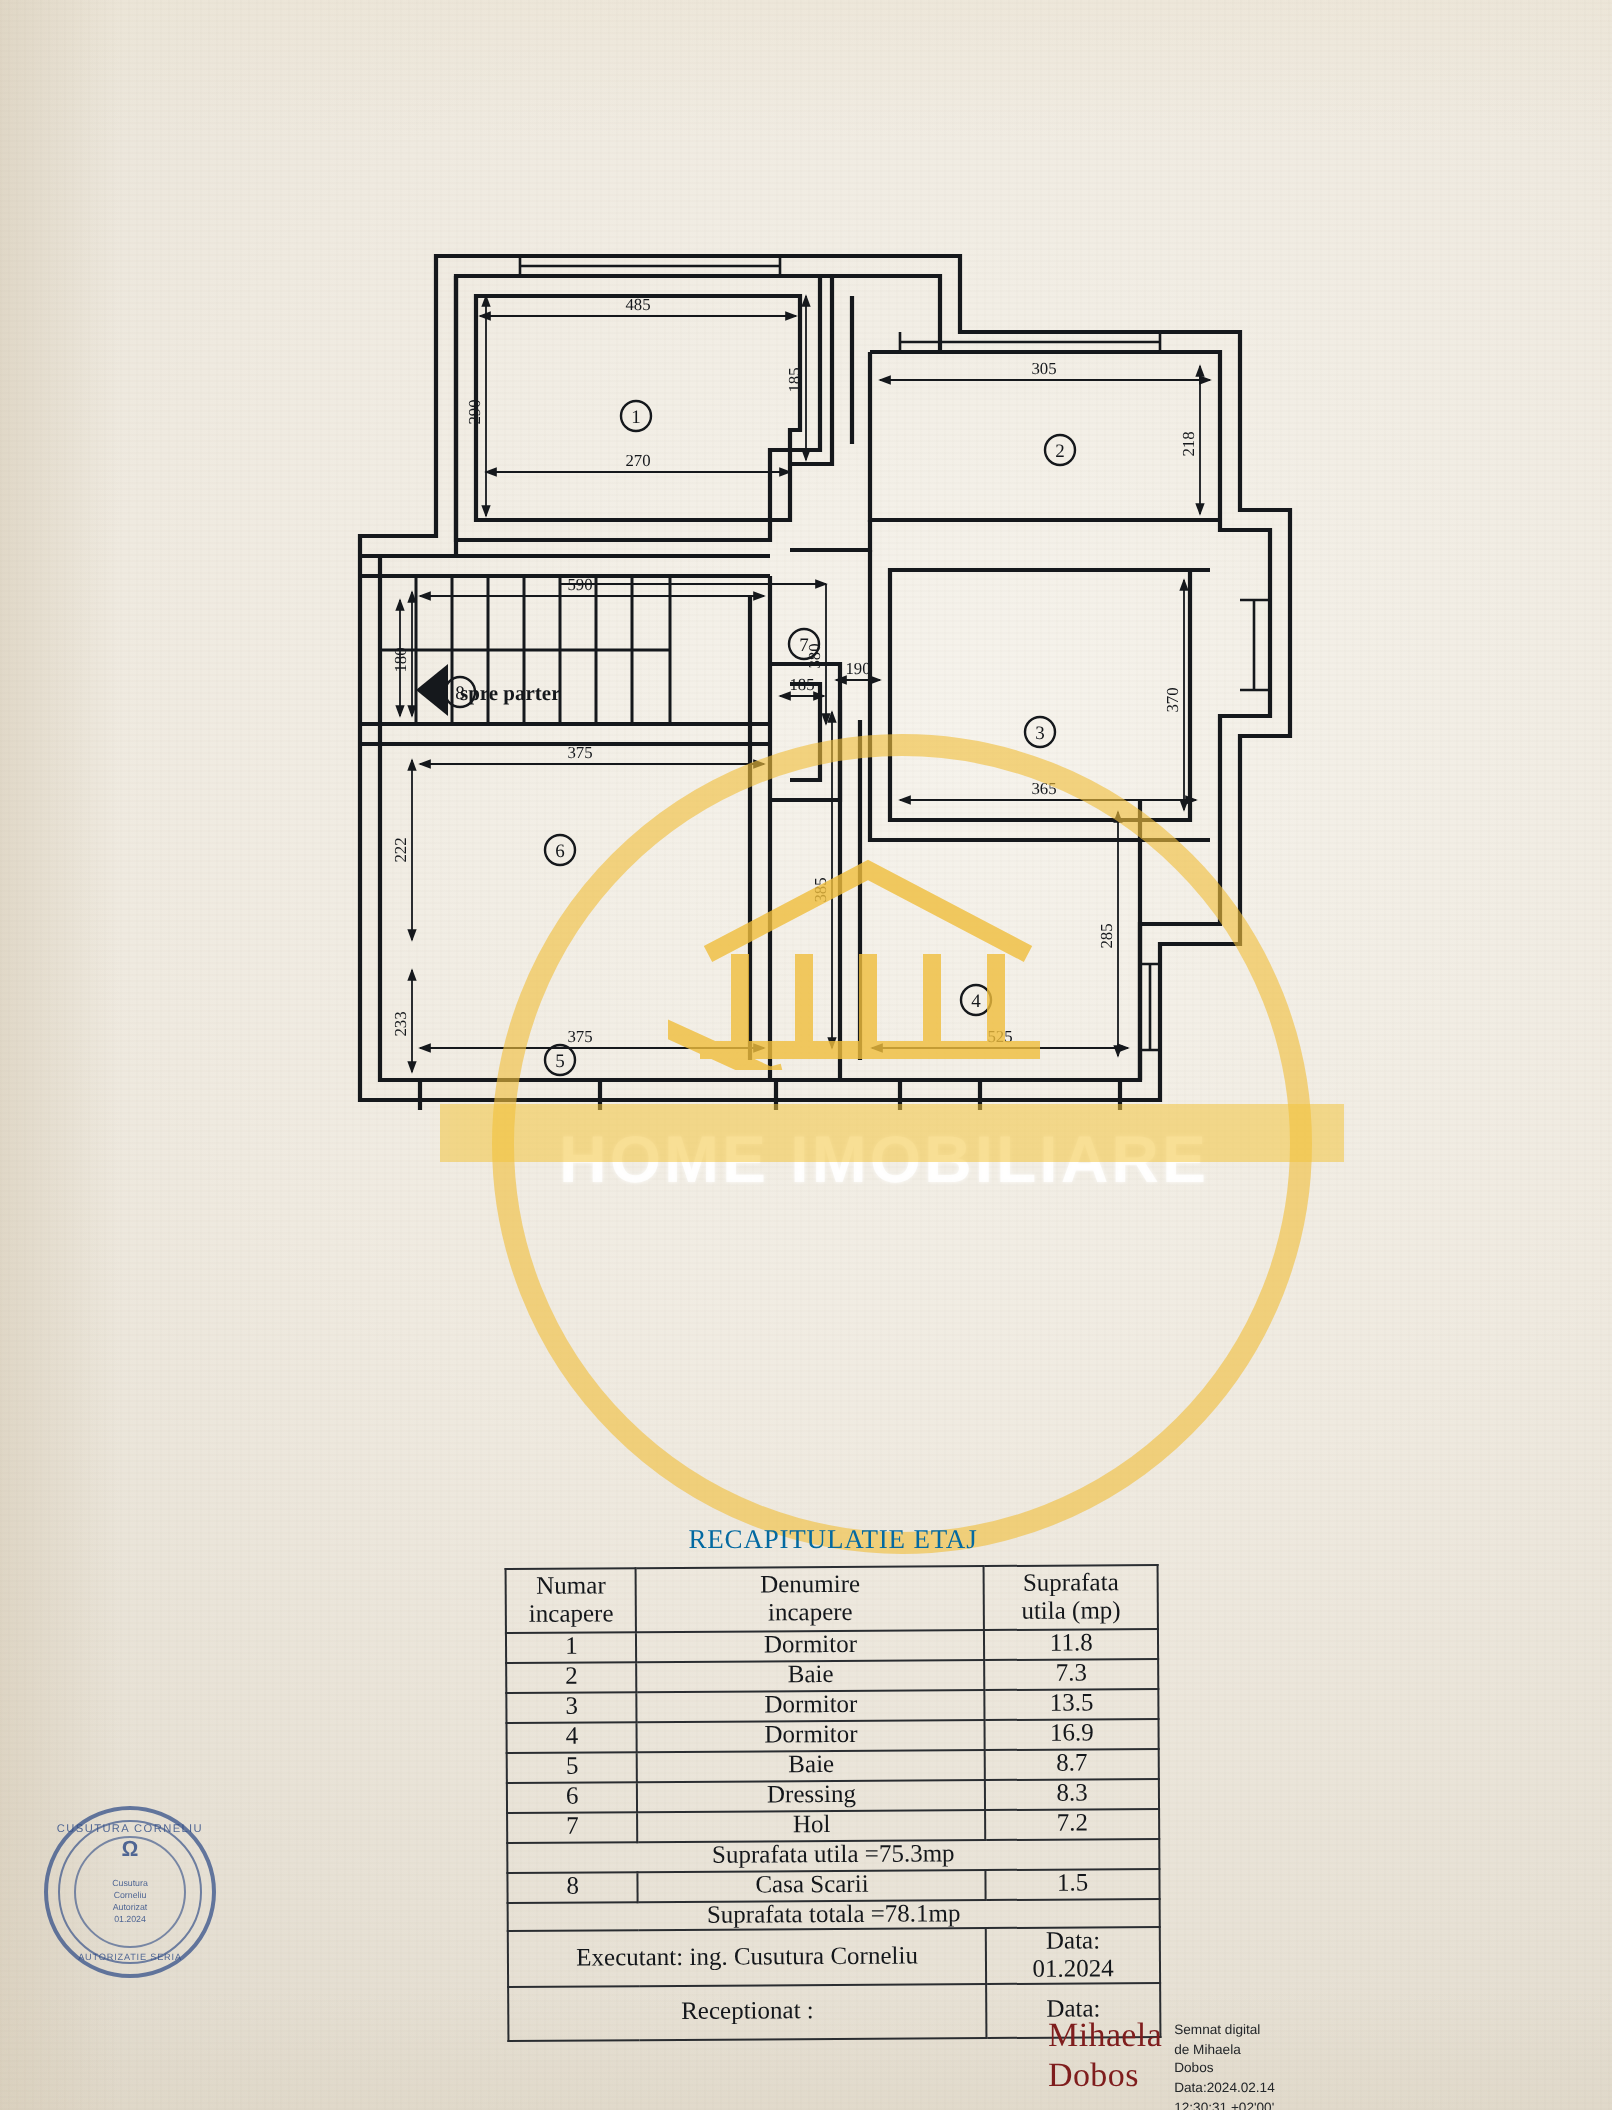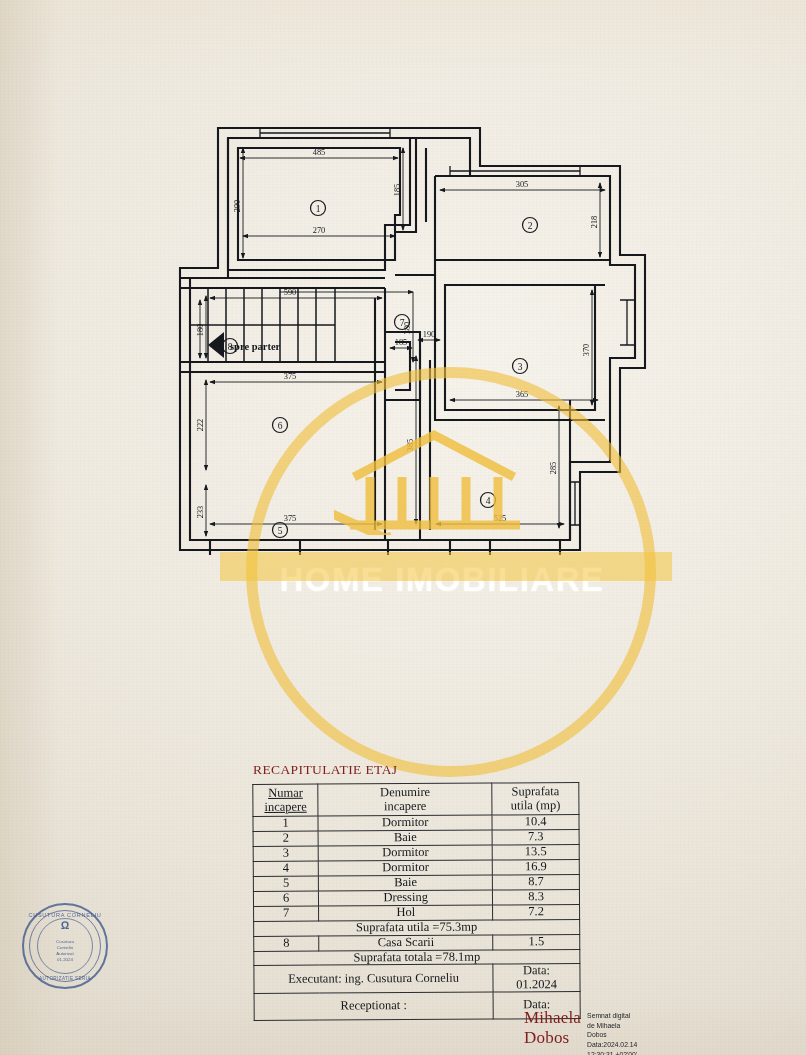--- a/index.html
+++ b/index.html
@@ -56,34 +56,34 @@
   .wm-tag{
     position:absolute;left:-4px;top:191px;width:400px;text-align:center;
     font-family:"Liberation Serif", serif;
     font-size:15px;letter-spacing:7px;color:rgba(110,96,60,.72);
   }
   .wm-house{position:absolute;left:88px;top:58px;}
 
   
   #recap{position:absolute;left:253px;top:762px;width:327px;}
   #recap-title{
-    font-size:13.5px;letter-spacing:.4px;color:#7f1d1d;
+    text-align:center;font-size:13.5px;letter-spacing:.4px;color:#0369a1;
     margin-bottom:5px;
   }
   table.recap{
     width:100%;border-collapse:collapse;
     font-size:12.5px;color:#14171b;
     transform:rotate(-.35deg);
   }
   table.recap td,table.recap th{
     border:1px solid #2a2d31;padding:0 2px;text-align:center;
     font-weight:400;line-height:1.08;
   }
   table.recap th{font-size:12.5px;padding:2px 2px;}
-  .c-num{width:62px;text-decoration:underline;}
+  .c-num{width:62px;}
   .c-name{width:180px;}
   .c-area{width:85px;}
   .rowh{height:15px;}
   .span-note{font-size:12.5px;}
   .exec-cell{text-align:left;padding-left:8px;height:26px;}
   .data-cell{height:26px;margin-top:40px;}
 
   
   #signature{position:absolute;left:524px;top:1008px;width:240px;
     display:flex;align-items:flex-start;gap:6px;}
@@ -313,21 +313,21 @@
         <th class="c-area">
           <span style="white-space:pre-line;">Suprafata
 utila (mp)</span>
         </th>
       </tr>
     </thead>
     <tbody id="recap-body">
         <tr class="rowh">
           <td>1</td>
           <td>Dormitor</td>
-          <td>10.4</td>
+          <td>11.8</td>
         </tr>
         <tr class="rowh">
           <td>2</td>
           <td>Baie</td>
           <td>7.3</td>
         </tr>
         <tr class="rowh">
           <td>3</td>
           <td>Dormitor</td>
           <td>13.5</td>

